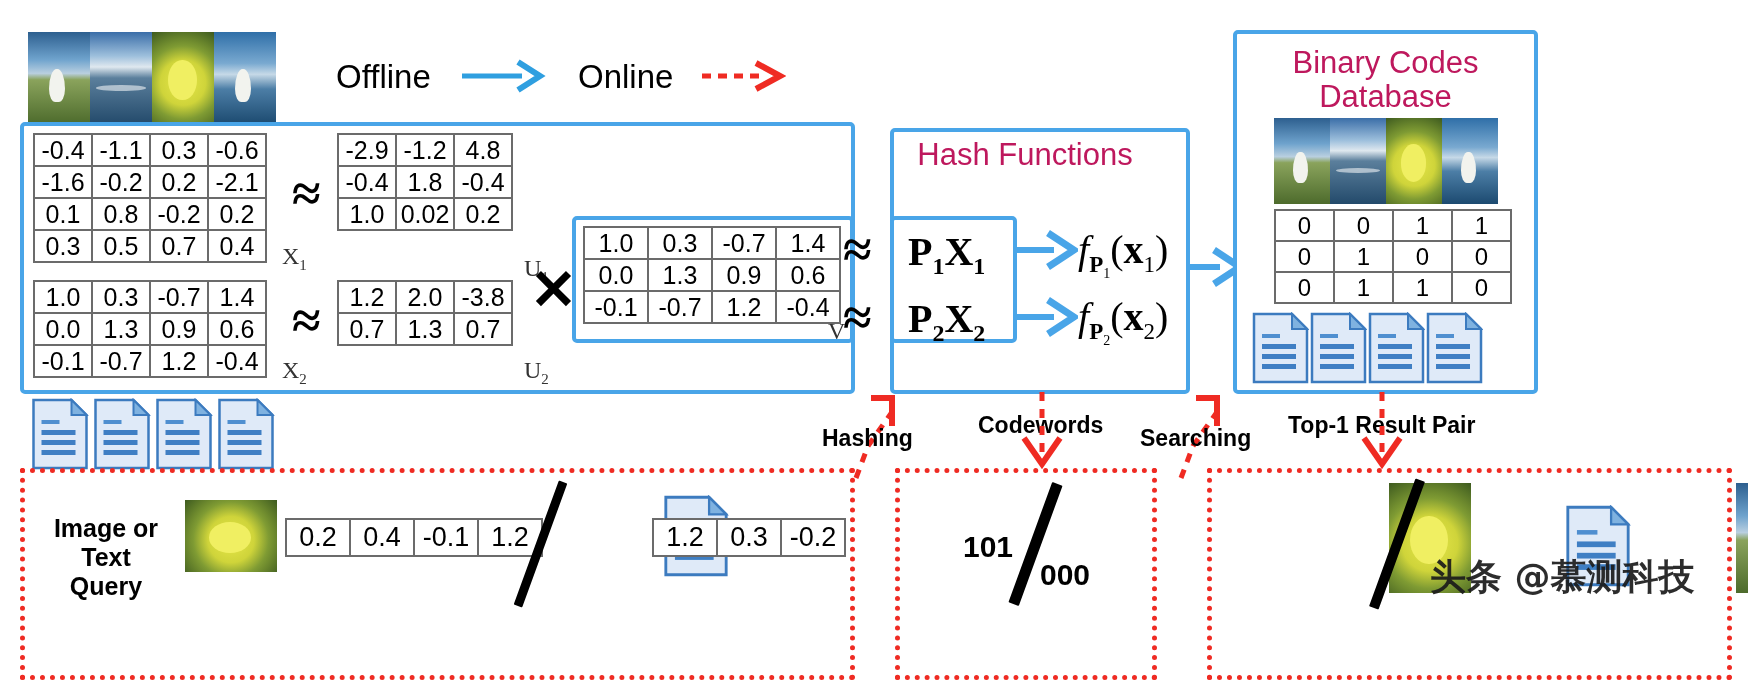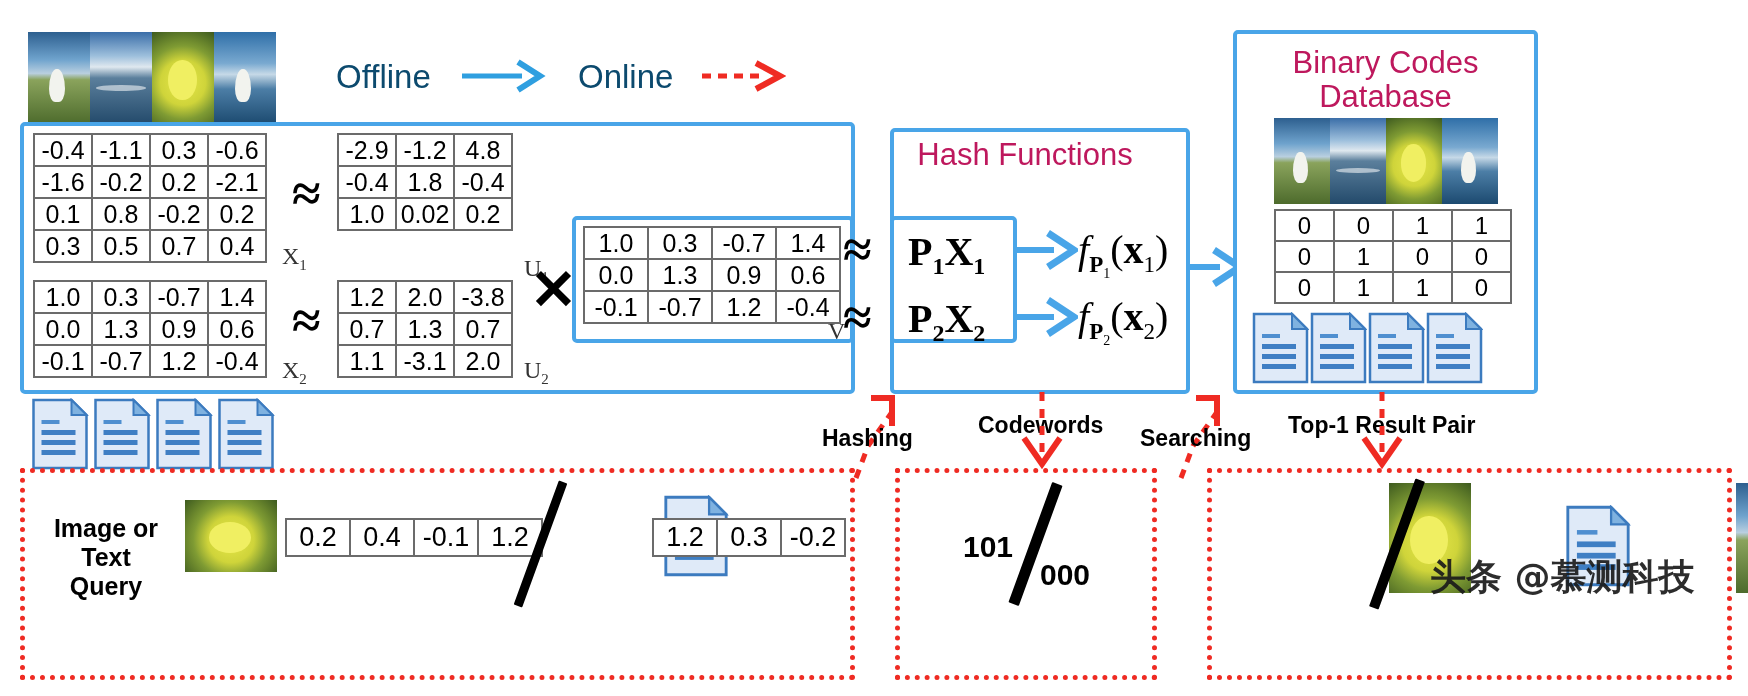--- a/index.html
+++ b/index.html
@@ -50,21 +50,21 @@
   .formula{font-family:"Liberation Serif",serif;font-size:40px;font-weight:bold;color:#000;line-height:1;}
   .formula sub{font-size:24px;font-weight:bold;}
   .fx{font-family:"Liberation Serif",serif;font-size:40px;color:#000;line-height:1;}
   .fx i{font-family:"Liberation Serif",serif;font-style:italic;}
   .fx sub{font-size:23px;}
   .redlbl{font-size:23px;font-weight:bold;color:#000;font-family:"Liberation Sans",sans-serif;}
   .qlbl{font-size:25px;font-weight:bold;color:#000;line-height:1.15;text-align:center;}
   .code{font-size:30px;font-weight:bold;color:#000;font-family:"Liberation Sans",sans-serif;}
 
   
-  .leg{font-size:33px;color:#0c4a6e;}
+  .leg{font-size:33px;color:#000000;}
 
   
   .thumb{display:inline-block;vertical-align:top;overflow:hidden;position:relative;}
   .th-swan{background:
       linear-gradient(#2d5f8f 0%,#6fa3cd 30%,#b9cfe0 45%,#8aa35c 52%,#4d6b2c 100%);}
   .th-lake{background:
       linear-gradient(#3b6ea8 0%,#9dbfdc 26%,#dfe8ef 38%,#5b7f9c 50%,#234a6b 100%);}
   .th-flower{background:
       radial-gradient(circle at 50% 55%, #e8e84a 0%, #cfd43a 38%, #7f9b33 62%, #3d5a1f 100%);}
   .th-egret{background:
@@ -219,25 +219,20 @@
         <tr>
           <td>1.2</td>
         <td>2.0</td>
         <td>-3.8</td>
         </tr>
     <tr>
           <td>0.7</td>
         <td>1.3</td>
         <td>0.7</td>
         </tr>
-    <tr>
-          <td>1.1</td>
-        <td>-3.1</td>
-        <td>2.0</td>
-        </tr>
   </tbody>
     </table>
 </div>
 <div class="abs mlabel" style="left:524px;top:357px;">
   <span>U</span><sub>2</sub>
 </div>
 
 
 <div class="abs times" style="left:530px;top:262px;">✕</div>
 

